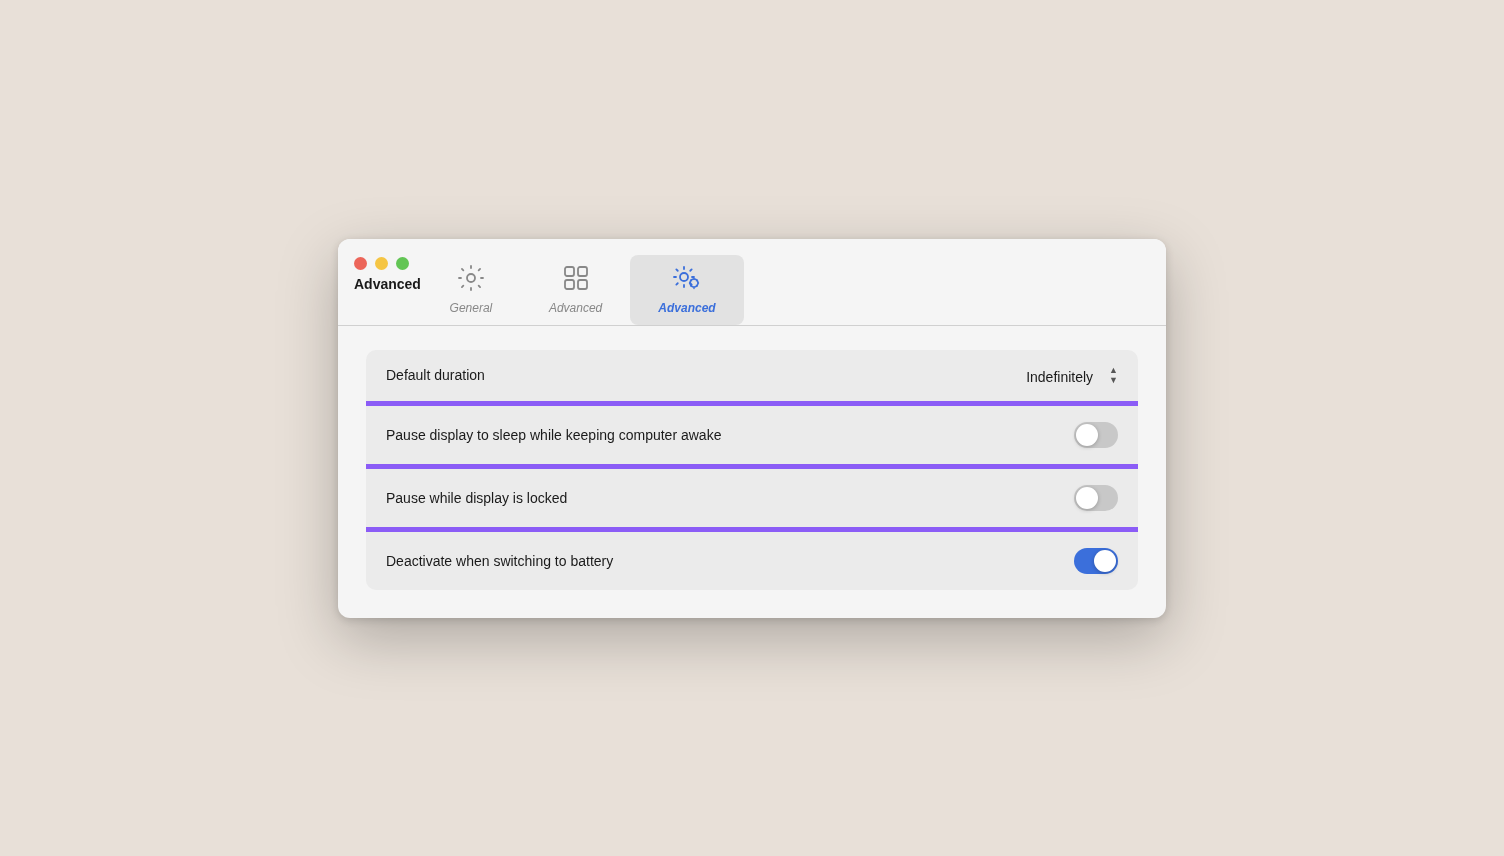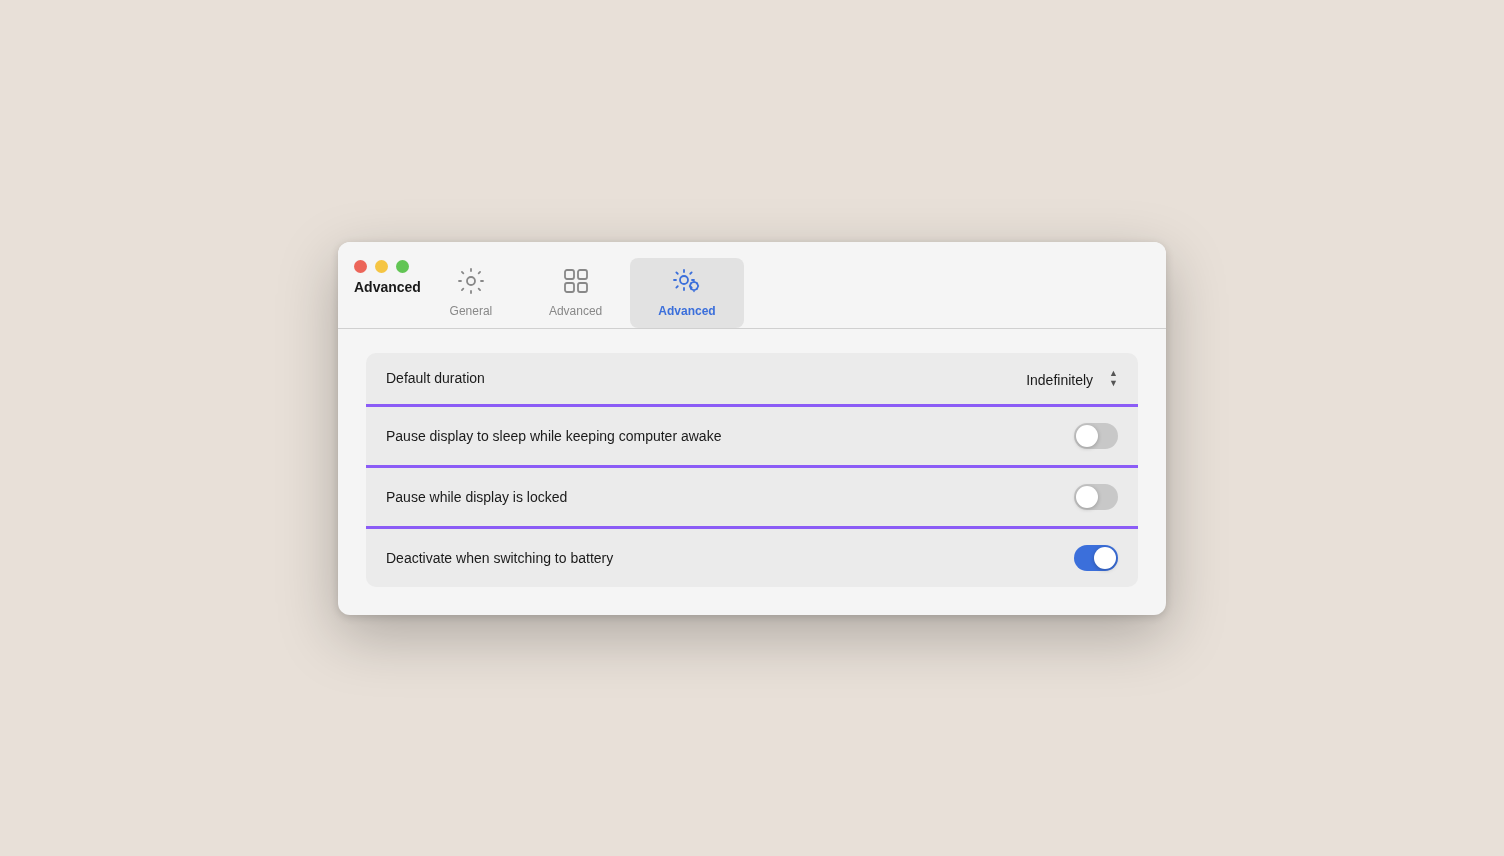--- a/index.html
+++ b/index.html
@@ -67,20 +67,21 @@
     .tab-btn {
       display: flex;
       flex-direction: column;
       align-items: center;
       padding: 10px 28px 10px 28px;
       border: none;
       background: transparent;
       cursor: pointer;
       border-radius: 8px;
       min-width: 100px;
+      font-style: italic;
     }
 
     .tab-btn.active {
       background: #e2e2e2;
     }
 
     .tab-btn .tab-icon {
       font-size: 24px;
       margin-bottom: 4px;
       color: #888;
@@ -115,21 +116,21 @@
       background: #ebebeb;
       border-radius: 10px;
       overflow: hidden;
     }
 
     .setting-row {
       display: flex;
       align-items: center;
       justify-content: space-between;
       padding: 16px 20px;
-      border-bottom: 3px solid #8b5cf6;
+      border-bottom: 5px solid #8b5cf6;
     }
 
     .setting-row:last-child {
       border-bottom: none;
     }
 
     .setting-label {
       font-size: 14px;
       color: #1a1a1a;
     }

